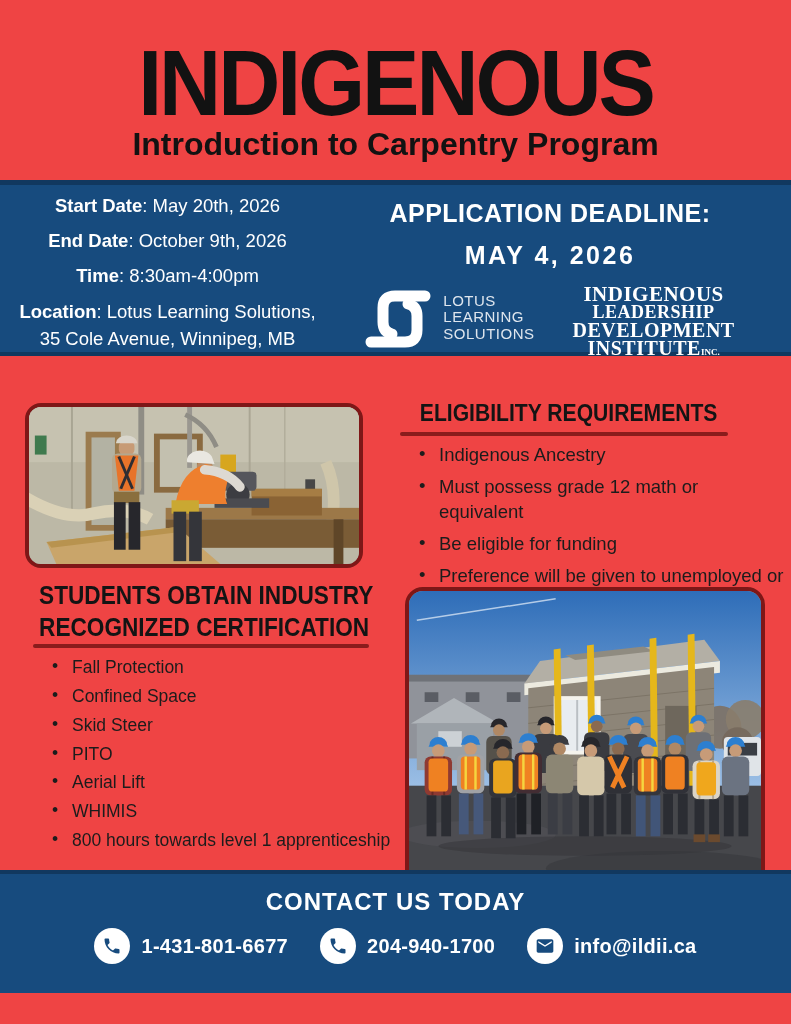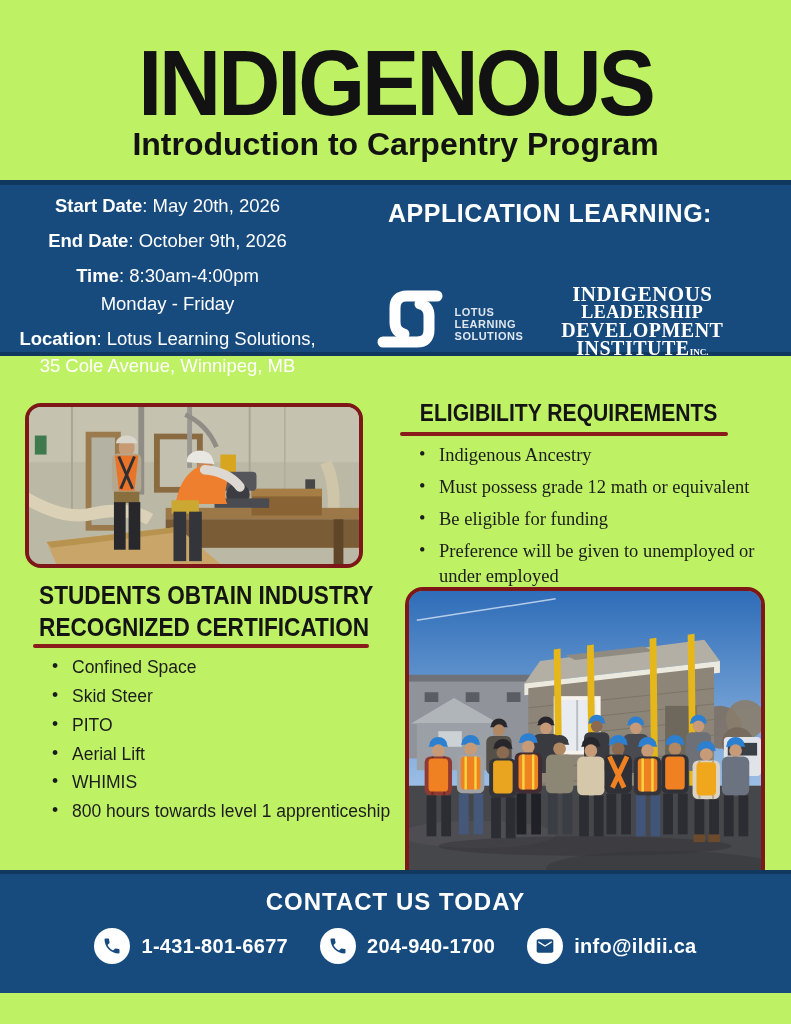--- a/index.html
+++ b/index.html
@@ -1,19 +1,19 @@
 <!DOCTYPE html>
 <html><head>
 <meta charset="utf-8">
 <style>
   * { margin:0; padding:0; box-sizing:border-box; }
   html,body { background:#e8e8e8; }
   .page {
     position:relative; width:791px; height:1024px; margin:0 auto;
-    background:#bef264; overflow:hidden;
+    background:#ef4444; overflow:hidden;
     font-family:"Liberation Sans", sans-serif; color:#141414;
   }
   
   .hdr-title {
     position:absolute; top:30px; left:0; width:791px; text-align:center;
     font-size:86px; font-weight:bold; letter-spacing:-3px; color:#121212;
     transform:scaleY(1.08); transform-origin:top center; white-space:nowrap;
   }
   .hdr-sub {
     position:absolute; top:126px; left:0; width:791px; text-align:center;
@@ -30,21 +30,21 @@
   }
   .detail-row { margin-bottom:13px; font-size:18.5px; line-height:1.2; }
   .detail-row .lbl { font-weight:bold; }
   .detail-line2:empty { display:none; }
   .detail-line2 { margin-top:5px; }
   .band-right { position:absolute; left:350px; top:14px; width:400px; text-align:center; }
   .deadline1 { font-size:25px; font-weight:bold; letter-spacing:.5px; white-space:nowrap; }
   .deadline2 { font-size:25px; font-weight:bold; letter-spacing:2.5px; margin-top:13px; }
   .logos { position:absolute; left:350px; top:100px; width:400px; display:flex; justify-content:center; align-items:center; gap:38px; }
   .lotus { display:flex; align-items:flex-end; gap:6px; }
-  .lotus-text { font-size:11px; line-height:1.1; letter-spacing:.5px; color:#dfe6ee; padding-bottom:12px;font-weight:bold; }
+  .lotus-text { font-size:15px; line-height:1.1; letter-spacing:.5px; color:#dfe6ee; padding-bottom:12px; }
   .ildi { font-family:"Liberation Serif", serif; font-weight:bold; text-align:center; line-height:.92; letter-spacing:.5px; }
   .ildi-l1 { font-size:21px; }
   .ildi-l2 { font-size:18px; }
   .ildi-l3 { font-size:20px; }
   .ildi-l4 { font-size:20px; }
   .ildi-inc { font-size:9px; letter-spacing:0;text-align:center; }
   
   .photo { position:absolute; border:4px solid #7e1717; overflow:hidden; background:#999; }
   .photo svg { display:block; width:100%; height:100%; }
   .photo-workshop { left:25px; top:403px; width:338px; height:165px; border-radius:16px; }
@@ -55,21 +55,21 @@
     font-size:24px; font-weight:bold; white-space:nowrap; color:#141414;
     transform:scaleX(.88); transform-origin:center;
   }
   .rule { position:absolute; height:4px; background:#8a1c1c; border-radius:2px; }
   .rule-elig { left:400px; top:432px; width:328px; }
   .rule-cert { left:33px; top:644px; width:336px; }
   ul.blist { list-style:none; position:absolute; }
   ul.blist li { position:relative; padding-left:24px; color:#1c1c1c; }
   ul.blist li::before { content:"\2022"; position:absolute; left:4px; top:-1px; }
   .elig-list { left:415px; top:443px; width:372px; font-size:18.5px; }
-  .elig-list li { margin-bottom:7px; line-height:1.35;font-family:Liberation Serif, serif; }
+  .elig-list li { margin-bottom:7px; line-height:1.35; }
   .cert-head {
     position:absolute; left:15px; top:580px; width:370px; text-align:center;
     font-size:26px; font-weight:bold; line-height:1.22; color:#141414;
     transform:scaleX(.87); transform-origin:center; white-space:nowrap;
   }
   .cert-list { left:48px; top:657px; width:352px; font-size:17.5px; }
   .cert-list li { margin-bottom:7.5px; line-height:1.22; white-space:nowrap; }
   .tagline {
     position:absolute; left:15px; top:866px; width:370px; text-align:center;
     font-size:21px; font-weight:bold; color:#141414;
@@ -100,29 +100,29 @@
   <div class="band">
     <div class="band-left">
       <div class="detail-row">
         <span class="lbl">Start Date</span><span>: May 20th, 2026</span>
       </div>
       <div class="detail-row">
         <span class="lbl">End Date</span><span>: October 9th, 2026</span>
       </div>
       <div class="detail-row">
         <span class="lbl">Time</span><span>: 8:30am-4:00pm</span>
-        <div class="detail-line2">Monday - Friday</div>
       </div>
       <div class="detail-row">
         <span class="lbl">Location</span><span>: Lotus Learning Solutions,</span>
         <div class="detail-line2">35 Cole Avenue, Winnipeg, MB</div>
       </div>
     </div>
     <div class="band-right">
-      <div class="deadline1">APPLICATION LEARNING:</div>
+      <div class="deadline1">APPLICATION DEADLINE:</div>
+      <div class="deadline2">MAY 4, 2026</div>
     </div>
     <div class="logos">
       <div class="lotus">
         <span>
           <svg width="72" height="62" viewBox="0 0 72 62" fill="none">
             <path d="M60 8 H30 Q18 8 18 20 V34 Q18 44 27 46" stroke="#ffffff" stroke-width="11" stroke-linecap="round" fill="none"></path>
             <path d="M6 54 H40 Q52 54 52 42 V28 Q52 18 43 16" stroke="#ffffff" stroke-width="11" stroke-linecap="round" fill="none"></path>
           </svg>
         </span>
         <span class="lotus-text">
@@ -209,20 +209,21 @@
       <li><span>Preference will be given to unemployed or under employed</span></li>
     </ul>
 
   <div class="cert-head">
     <div>STUDENTS OBTAIN INDUSTRY</div>
     <div>RECOGNIZED CERTIFICATION</div>
   </div>
   <div class="rule rule-cert"></div>
   <ul class="blist cert-list">
 
+      <li><span>Fall Protection</span></li>
 
       <li><span>Confined Space</span></li>
 
       <li><span>Skid Steer</span></li>
 
       <li><span>PITO</span></li>
 
       <li><span>Aerial Lift</span></li>
 
 

